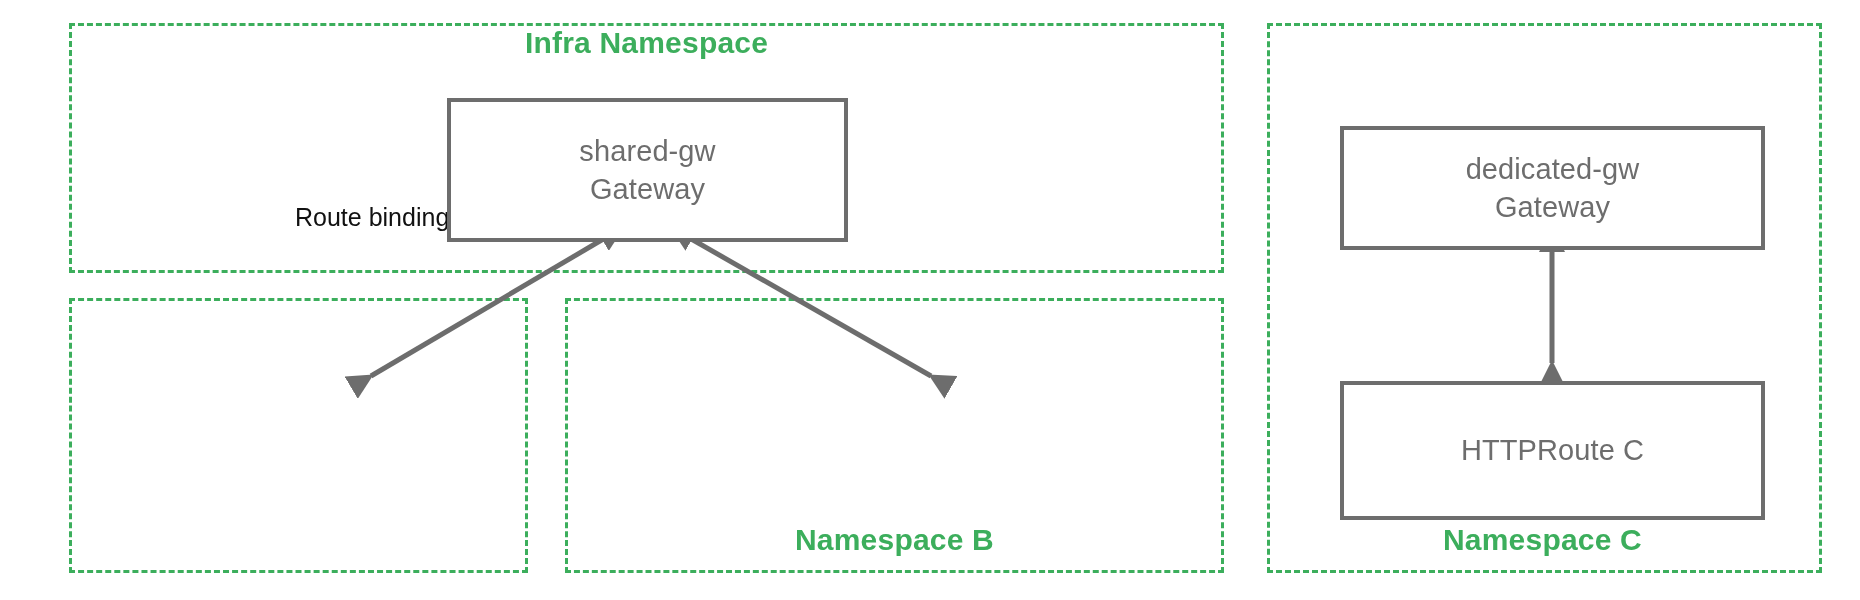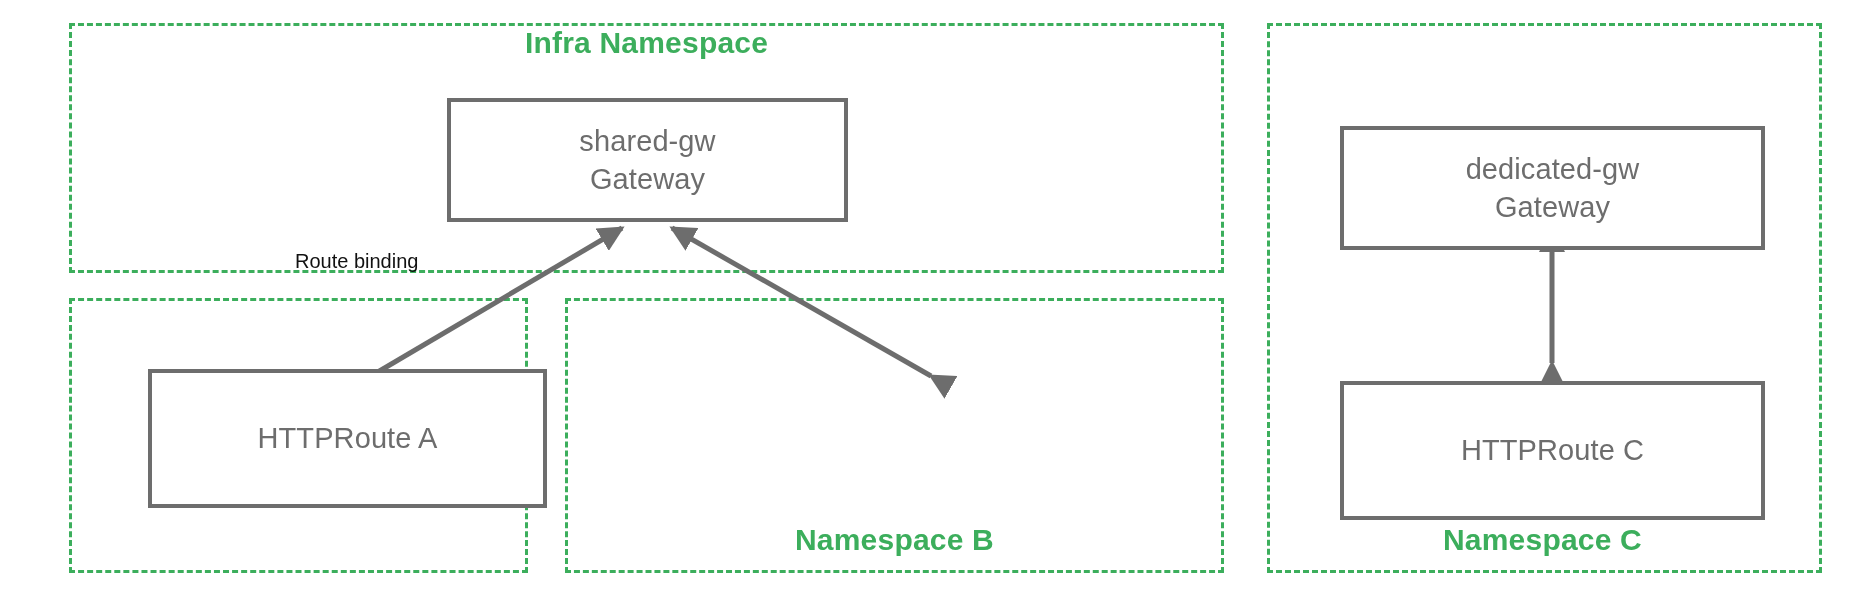--- a/index.html
+++ b/index.html
@@ -48,24 +48,23 @@
     font-size: 29px;
     line-height: 1.32;
     text-align: center;
     white-space: pre-line;
     letter-spacing: 0.1px;
   }
   .node-line { display: block; }
   .edge-label {
     position: absolute;
     color: #111111;
-    font-size: 20px;
+    font-size: 25px;
     white-space: nowrap;
     line-height: 1;
-    margin-top: 46px;
   }
   svg.edges {
     position: absolute;
     left: 0;
     top: 0;
     width: 1860px;
     height: 600px;
     pointer-events: none;
     overflow: visible;
   }
@@ -98,32 +97,29 @@
 
       shared-gw --&gt;
     <line x1="931" y1="376" x2="672" y2="228" stroke="#6D6D6D" stroke-width="5" marker-start="url(#arrowhead)" marker-end="url(#arrowhead)"></line>
 
       dedicated-gw (vertical) --&gt;
     <line x1="1552" y1="363" x2="1552" y2="229" stroke="#6D6D6D" stroke-width="5" marker-start="url(#arrowhead)" marker-end="url(#arrowhead)"></line>
   </svg>
 
   <div class="edge-label" style="left:295px; top:205px;">Route binding</div>
 
-  <div class="node-box" style="left:447px; top:98px; width:401px; height:124px;">
+  <div class="node-box" style="left:447px; top:98px; width:401px; height:144px;">
     <span class="node-line">shared-gw</span>
     <span class="node-line">Gateway</span>
   </div>
 
   <div class="node-box" style="left:1340px; top:98px; width:425px; height:124px;margin-top:28px;">
     <span class="node-line">dedicated-gw</span>
     <span class="node-line">Gateway</span>
   </div>
 
-  <div class="node-box" style="left:148px; top:369px; width:399px; height:139px;">
-    <span class="node-line">HTTPRoute A</span>
-  </div>
 
 
   <div class="node-box" style="left:1340px; top:369px; width:425px; height:139px;margin-top:12px;">
     <span class="node-line">HTTPRoute C</span>
   </div>
 
 </div>
 
 </body></html>

